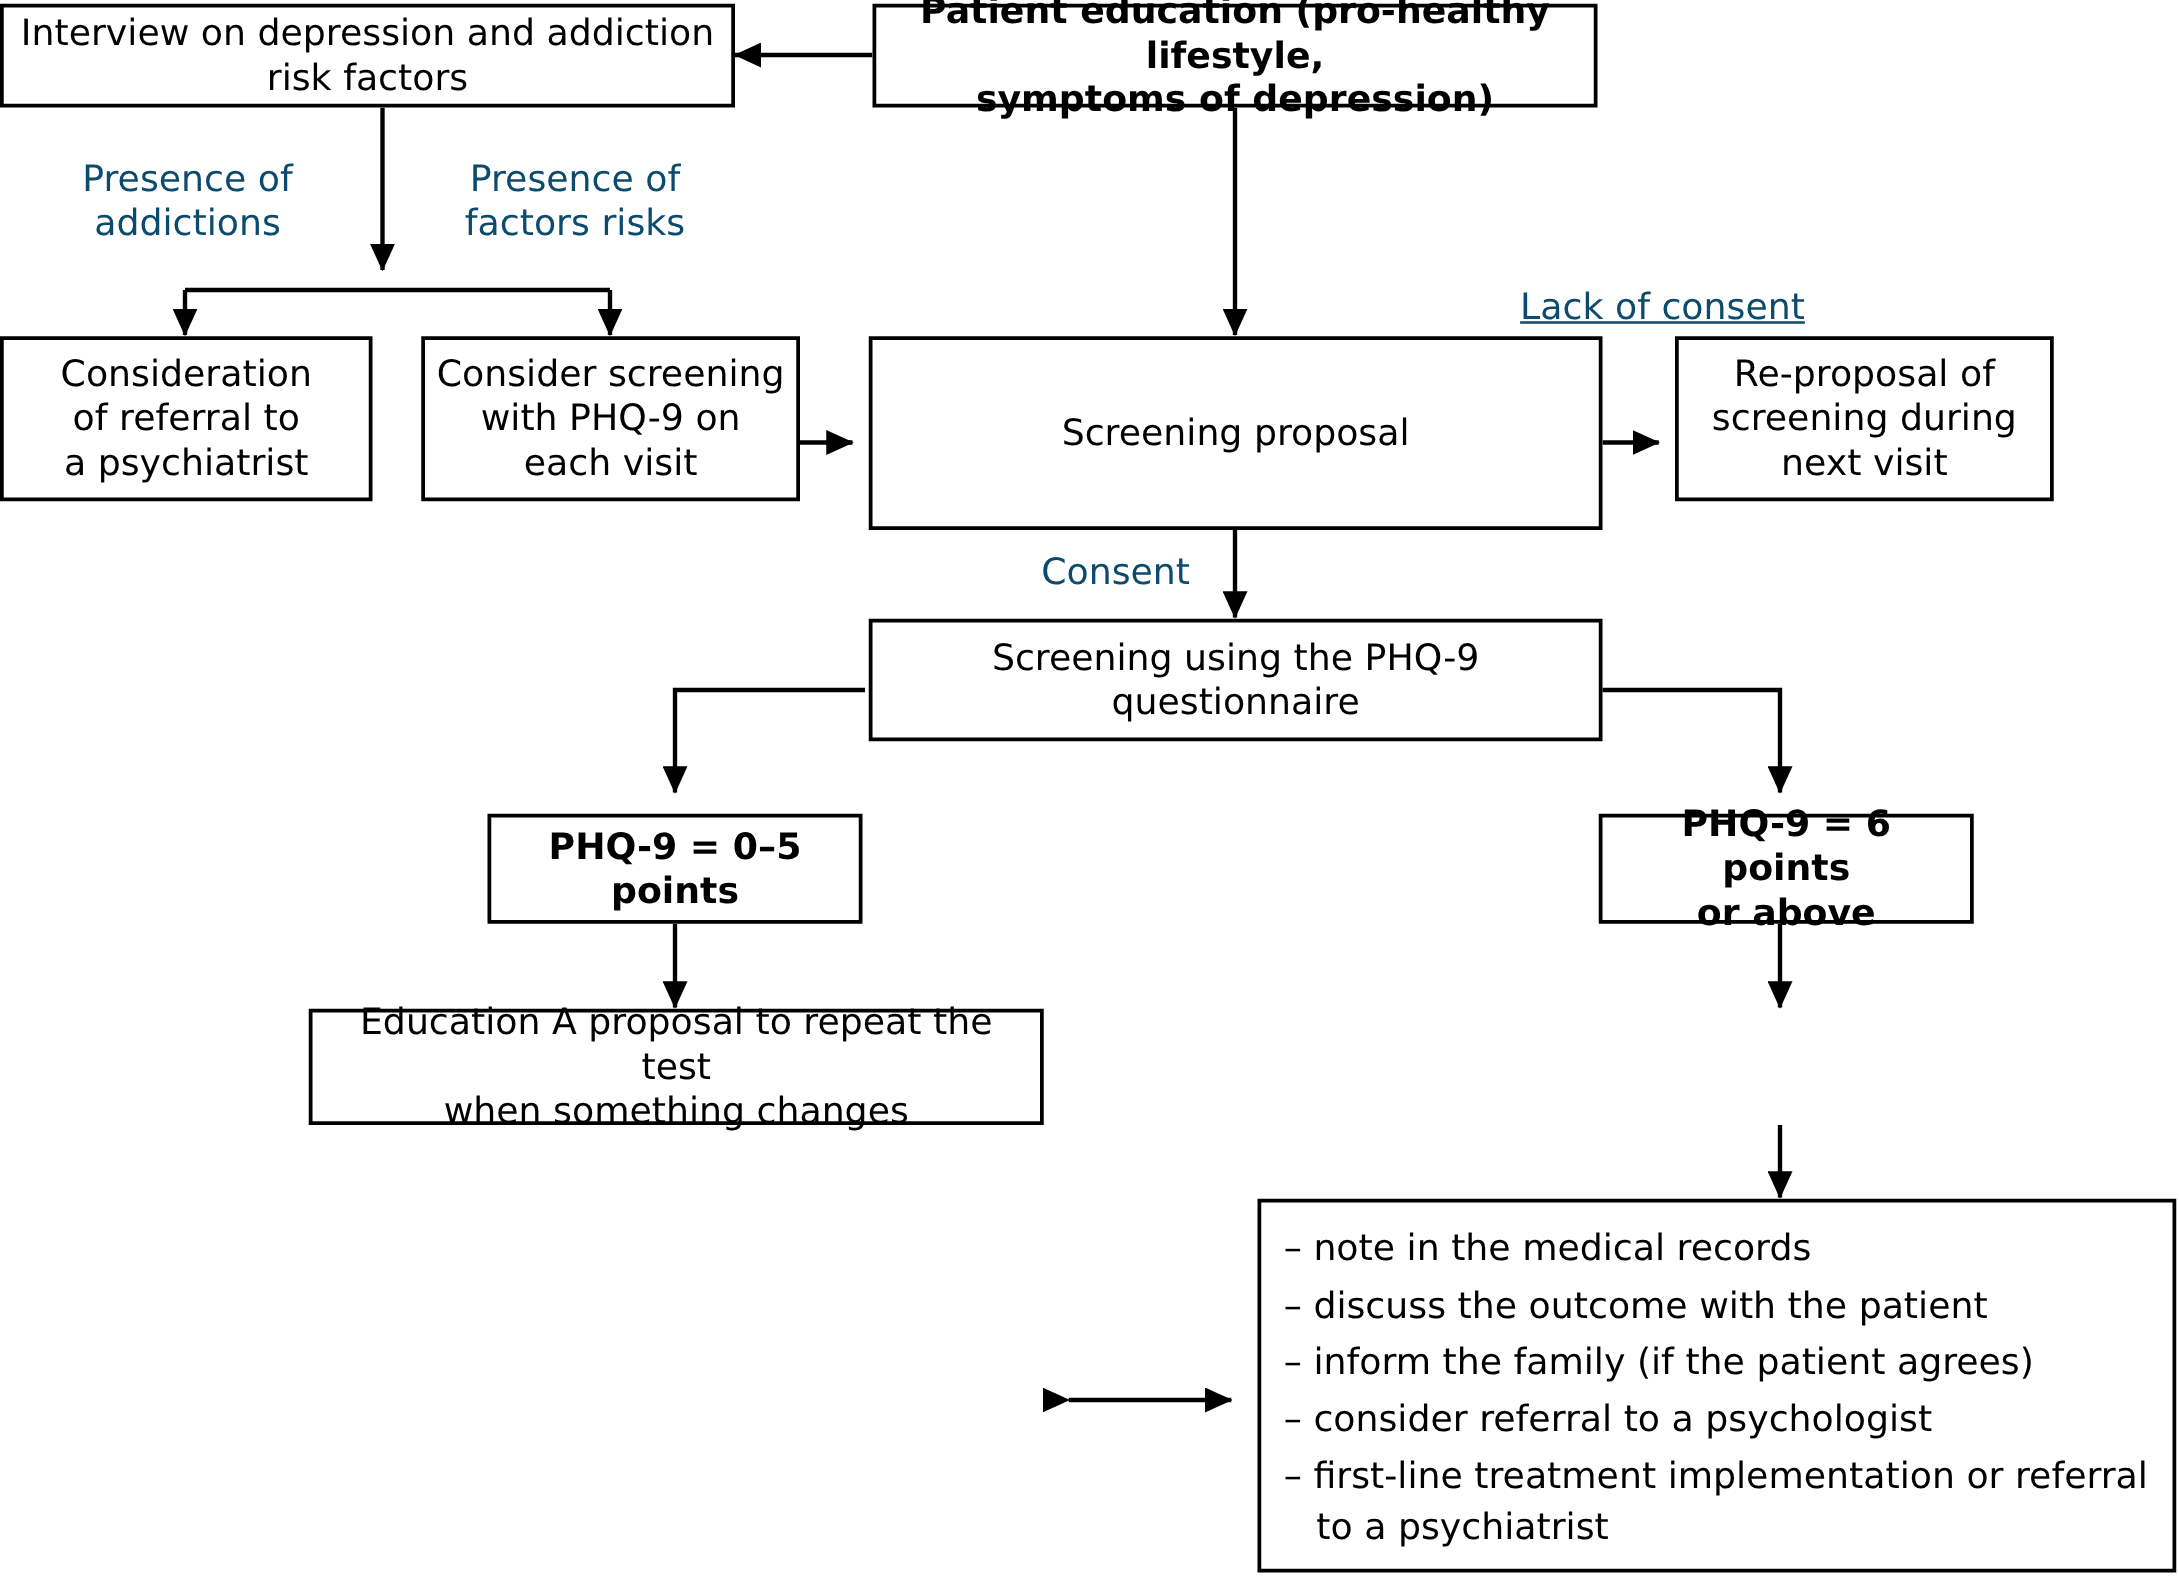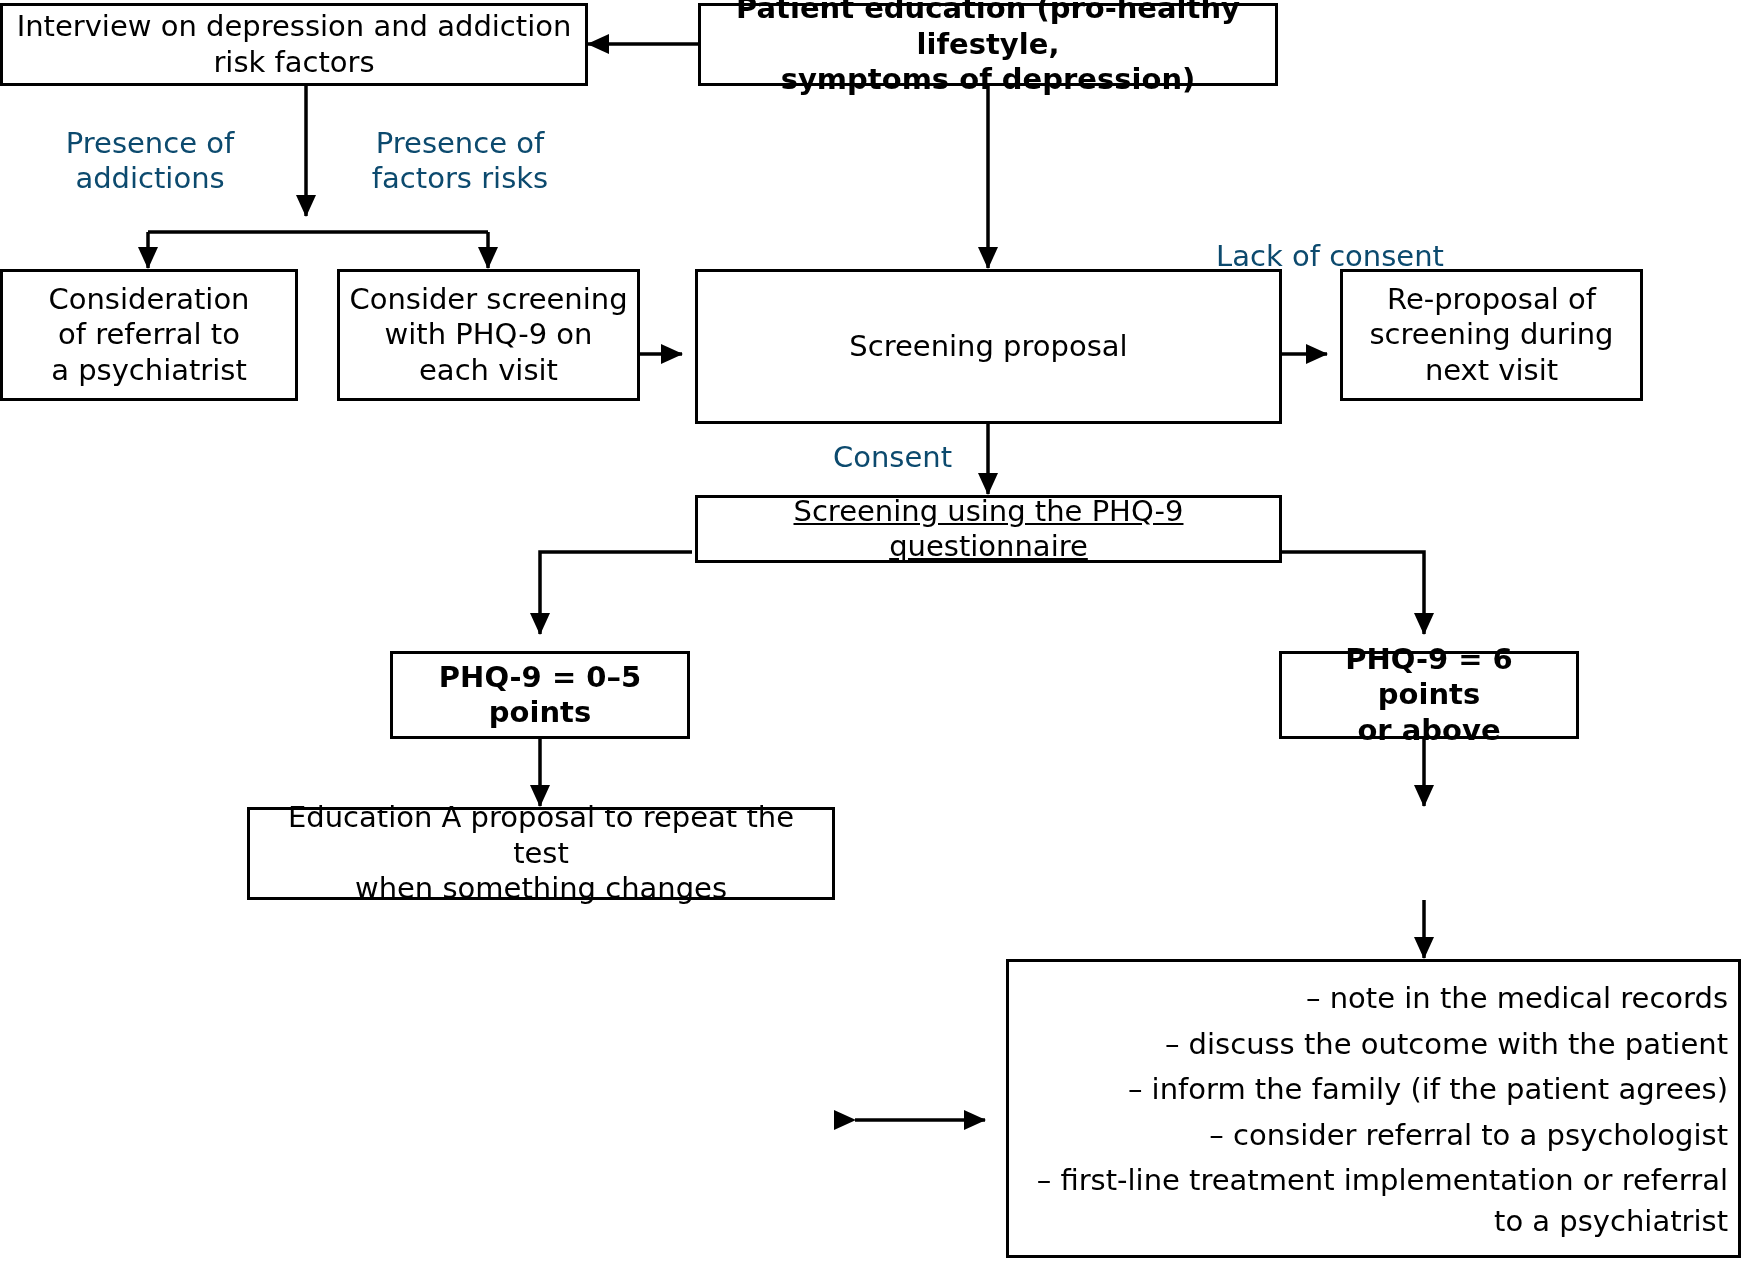--- a/index.html
+++ b/index.html
@@ -68,21 +68,20 @@
   .bullet-node ul {
     list-style: none;
     margin: 0;
     padding: 0;
   }
   .bullet-node li {
     margin: 0 0 5px 0;
     padding-left: 26px;
     text-indent: -26px;
     white-space: pre-line;
-    text-align: right;
   }
   .bullet-node li::before {
     content: "\2013\00a0";
   }
 </style>
 </head>
 <body>
 
 <div id="canvas">
 
@@ -158,25 +157,25 @@
   <div class="node" style="left:695px; top:269px; width:587px; height:155px;">
     <span class="txt">Screening proposal</span>
   </div>
 
   <div class="node" style="left:1340px; top:269px; width:303px; height:132px;">
     <span class="txt">Re-proposal of
 screening during
 next visit</span>
   </div>
 
-  <div class="edge-label" style="left:1190px; top:239px; width:280px;">Lack of consent</div>
+  <div class="edge-label" style="left:1190px; top:228px; width:280px;text-decoration:underline;">Lack of consent</div>
 
   <div class="edge-label" style="left:820px; top:440px; width:145px;">Consent</div>
 
-  <div class="node" style="left:695px; top:495px; width:587px; height:68px;text-decoration:underline;">
+  <div class="node" style="left:695px; top:495px; width:587px; height:98px;">
     <span class="txt">Screening using the PHQ-9
 questionnaire</span>
   </div>
 
   <div class="node bold" style="left:390px; top:651px; width:300px; height:88px;">
     <span class="txt">PHQ-9 = 0–5
 points</span>
   </div>
 
   <div class="node bold" style="left:1279px; top:651px; width:300px; height:88px;">

